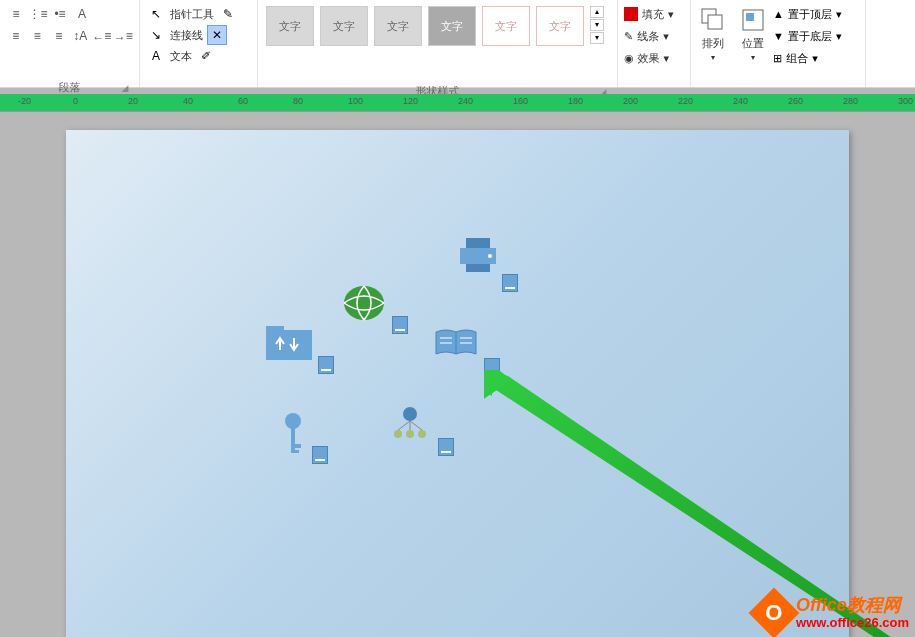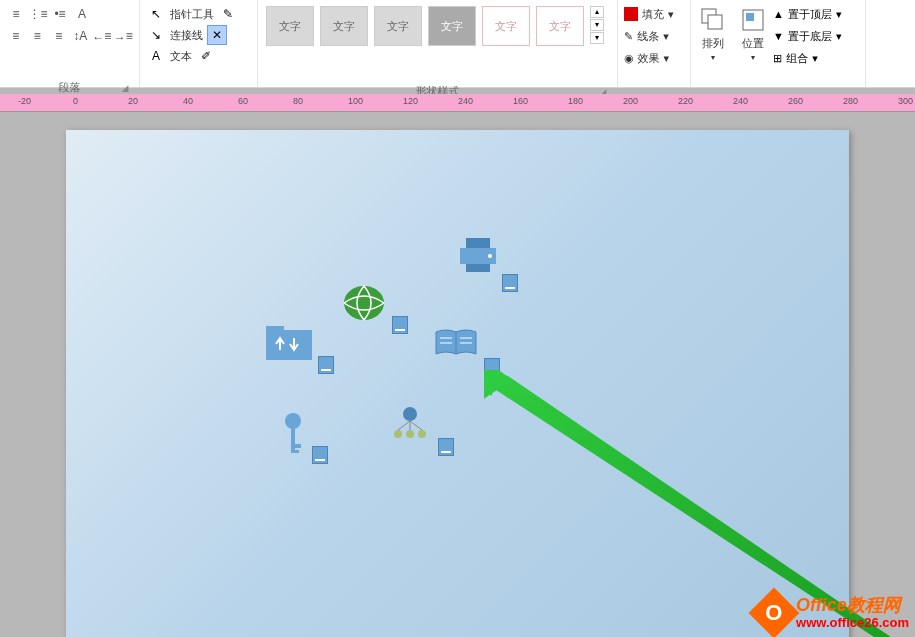--- a/index.html
+++ b/index.html
@@ -113,21 +113,21 @@
       display: flex; flex-direction: column; align-items: center; gap: 2px;
       font-size: 11px; color: #333; padding: 4px 2px; cursor: pointer;
     }
     .big-btn-icon { width: 28px; height: 28px; display: flex; align-items: center; justify-content: center; }
     .arrange-stack { display: flex; flex-direction: column; gap: 2px; padding-top: 2px; }
     .stack-row { display: flex; align-items: center; gap: 4px; height: 20px; font-size: 11px; white-space: nowrap; }
     
     
     .ruler-container { background: #b8b8b8; padding: 6px 0 0 0; }
     .ruler {
-      background: #f9a8d4;
+      background: #22c55e;
       height: 18px;
       position: relative;
       font-size: 9px;
       color: #555;
       border-bottom: 1px solid #999;
     }
     .ruler-tick {
       position: absolute;
       top: 2px;
     }

